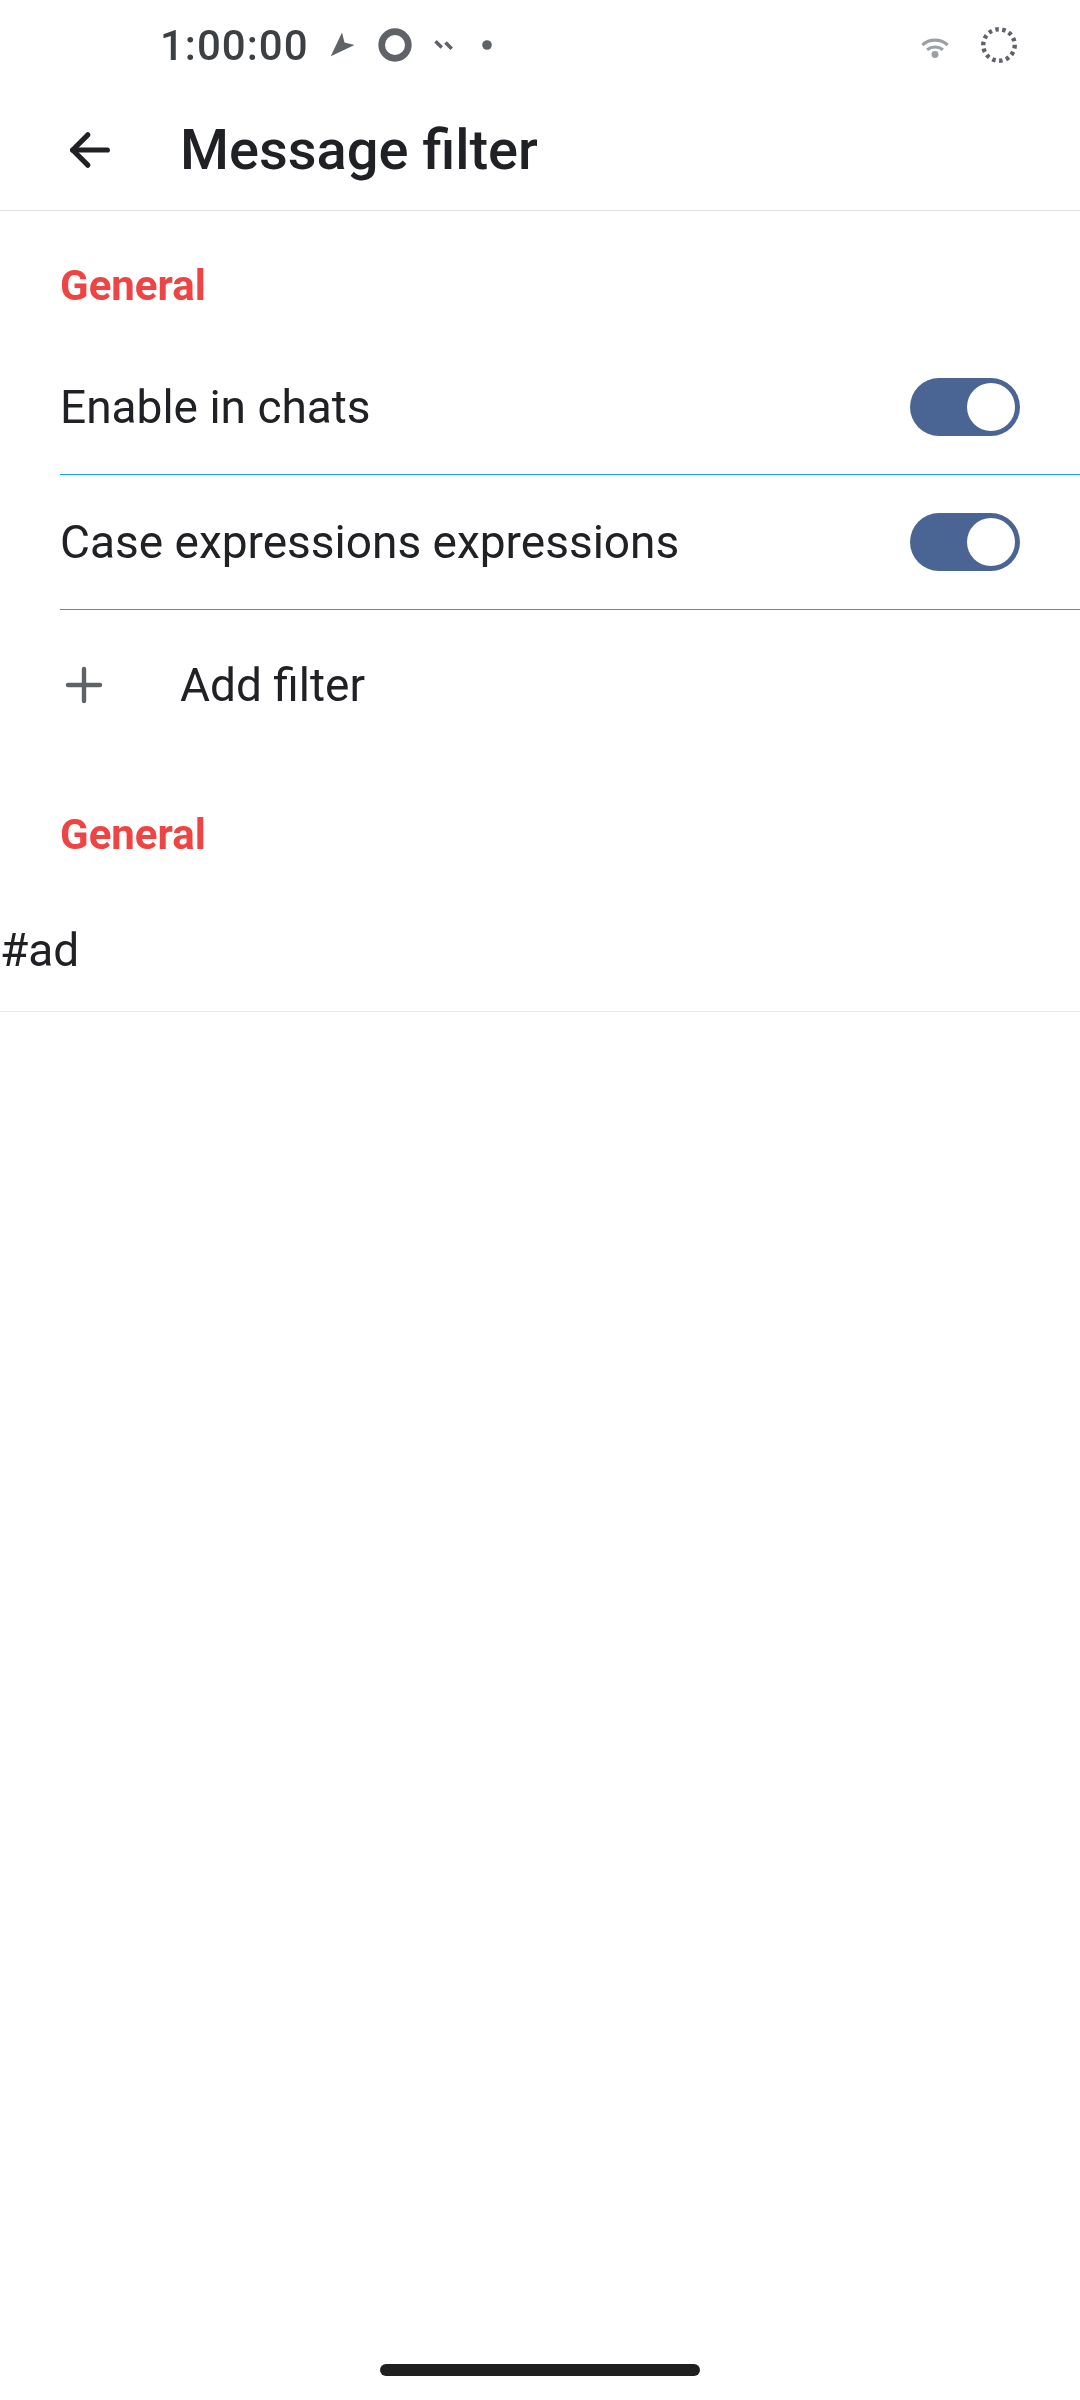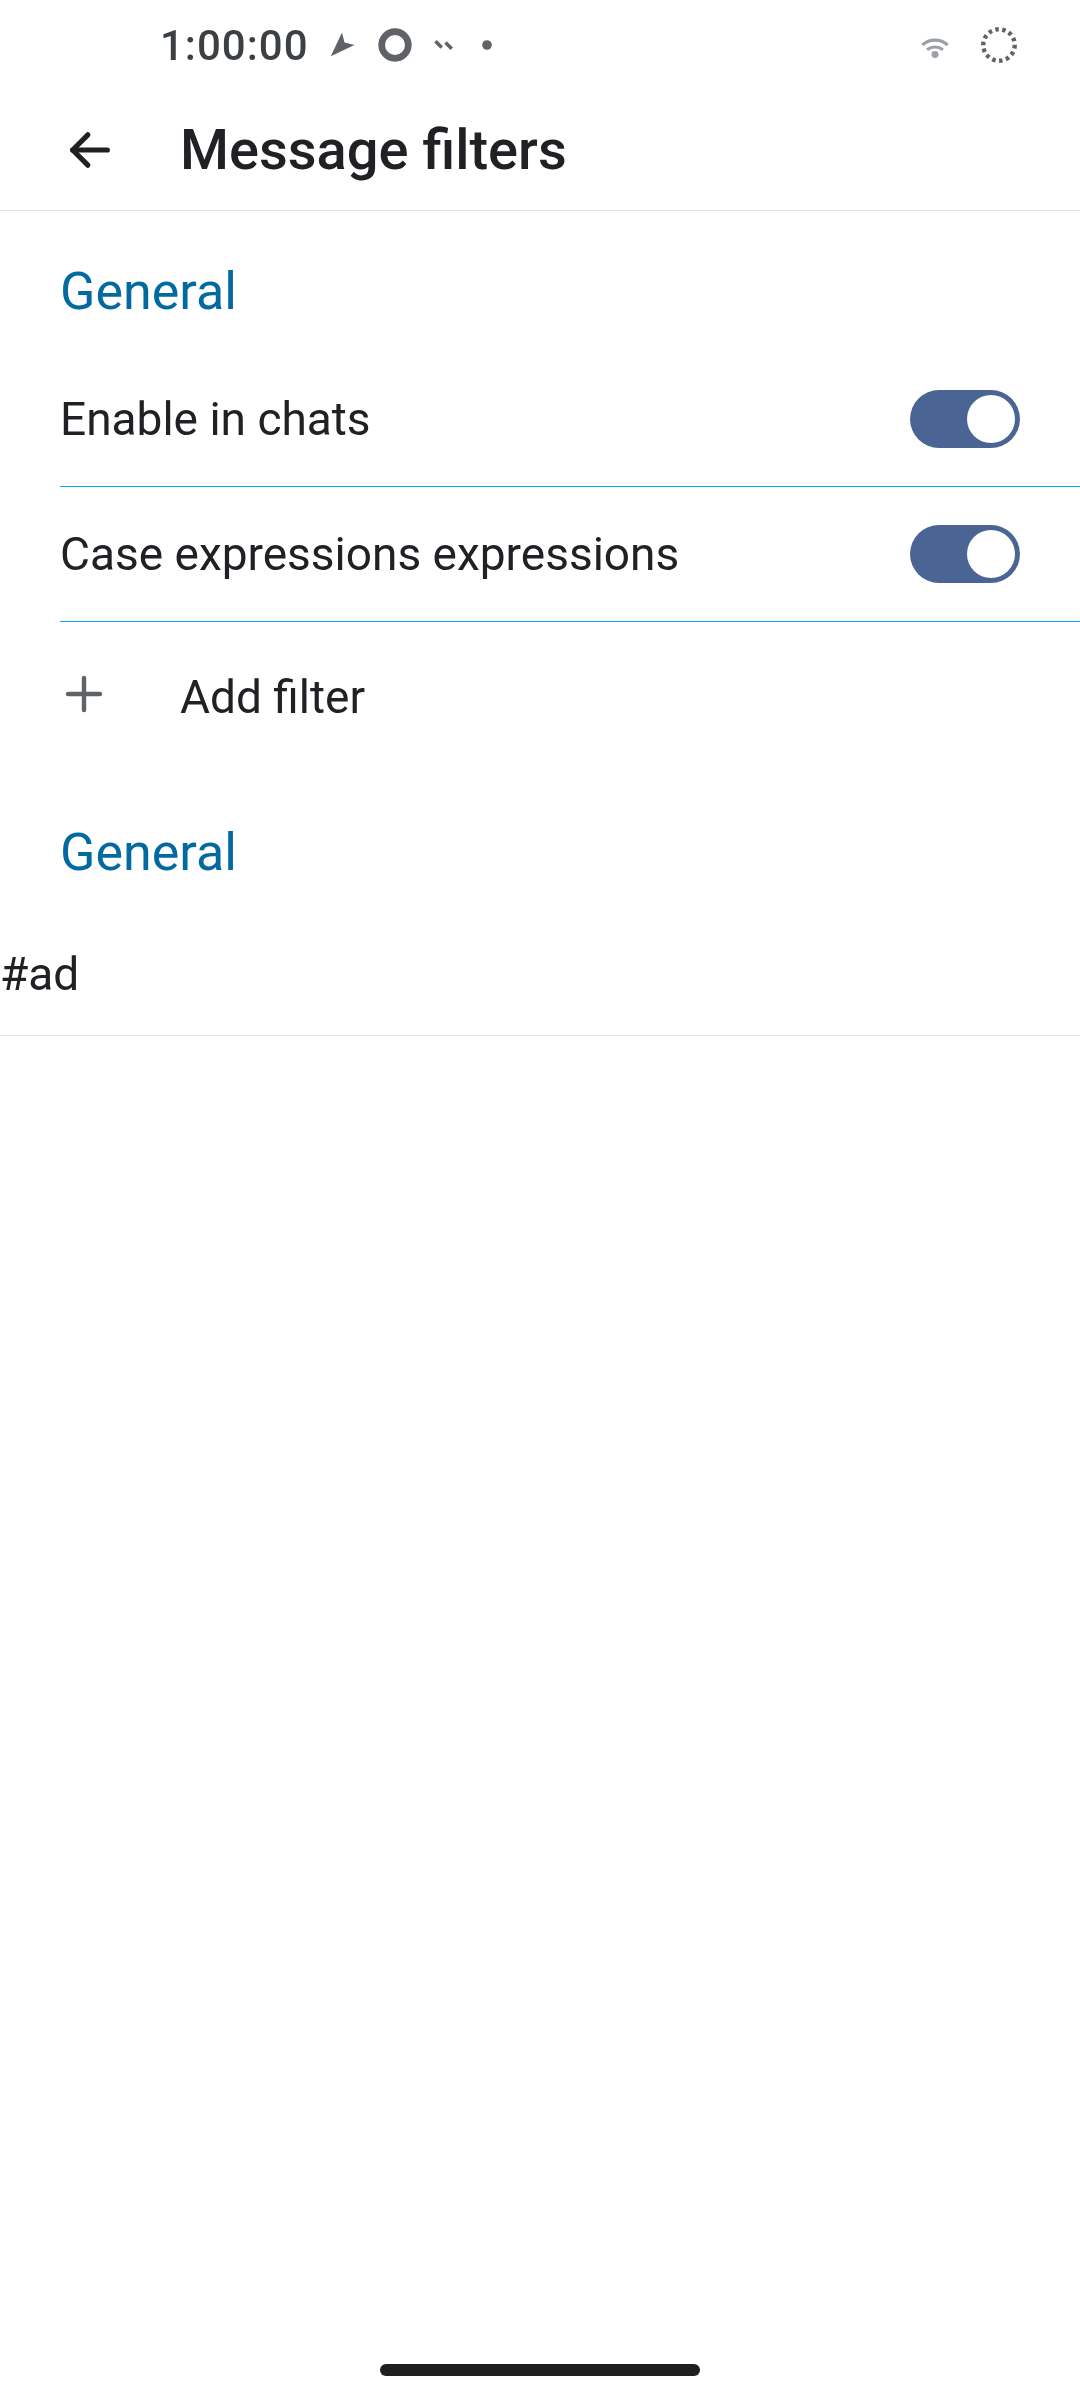--- a/index.html
+++ b/index.html
@@ -66,23 +66,23 @@
     }
     .divider-full {
       height: 1px;
       background: #e0e0e0;
       width: 100%;
     }
     .content {
       padding-top: 0;
     }
     .section-header {
-      font-size: 52px;
-      font-weight: 400;
-      color: #0369a1;
+      font-size: 42px;
+      font-weight: 700;
+      color: #ef4444;
       padding: 50px 60px 30px 60px;
     }
     .setting-row-inner {
       display: flex;
       align-items: center;
       justify-content: space-between;
       padding: 38px 60px 38px 0;
       border-bottom: 1px solid #0ea5e9;
       margin-left: 60px;
     }
@@ -102,21 +102,21 @@
       width: 48px;
       height: 48px;
       background: #ffffff;
       border-radius: 50%;
       position: absolute;
       top: 5px;
       right: 5px;
     }
     .add-row {
       display: flex;
-      align-items: flex-start;
+      align-items: center;
       padding: 48px 60px;
       gap: 72px;
     }
     .plus-icon {
       display: flex;
       align-items: center;
       justify-content: center;
     }
     .add-label {
       font-size: 46px;
@@ -184,21 +184,21 @@
   </div>
 </div>
 
 <div class="app-bar">
   <div class="back-btn">
     <svg width="52" height="52" viewBox="0 0 24 24" fill="none" stroke="#202124" stroke-width="2.4" stroke-linecap="round" stroke-linejoin="round">
       <line x1="20" y1="12" x2="4" y2="12"></line>
       <polyline points="11 5 4 12 11 19"></polyline>
     </svg>
   </div>
-  <div class="app-title">Message filters</div>
+  <div class="app-title">Message filter</div>
 </div>
 
 <div class="divider-full"></div>
 
 <div class="content">
 
   <div class="section-header">General</div>
 
   <div class="setting-row-inner">
     <span class="setting-label">Enable in chats</span>

